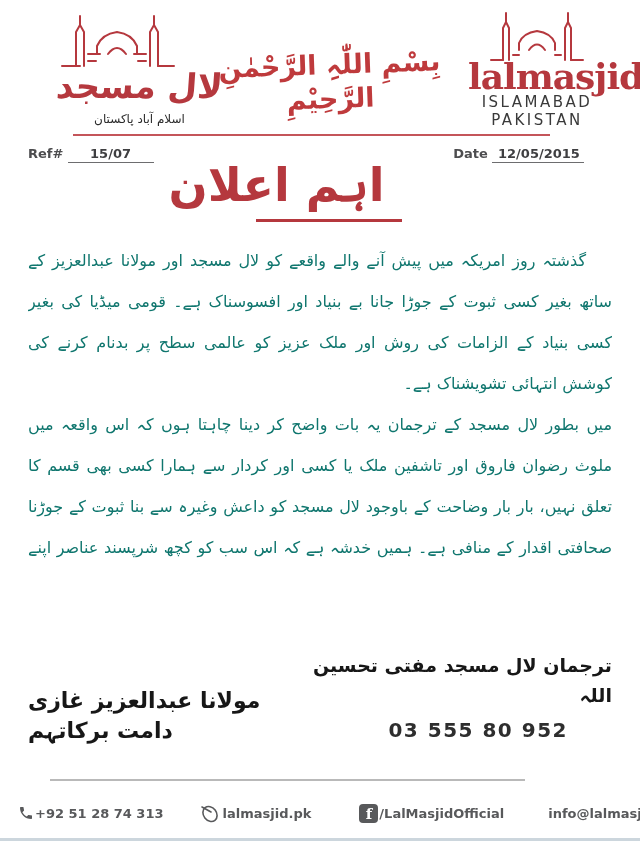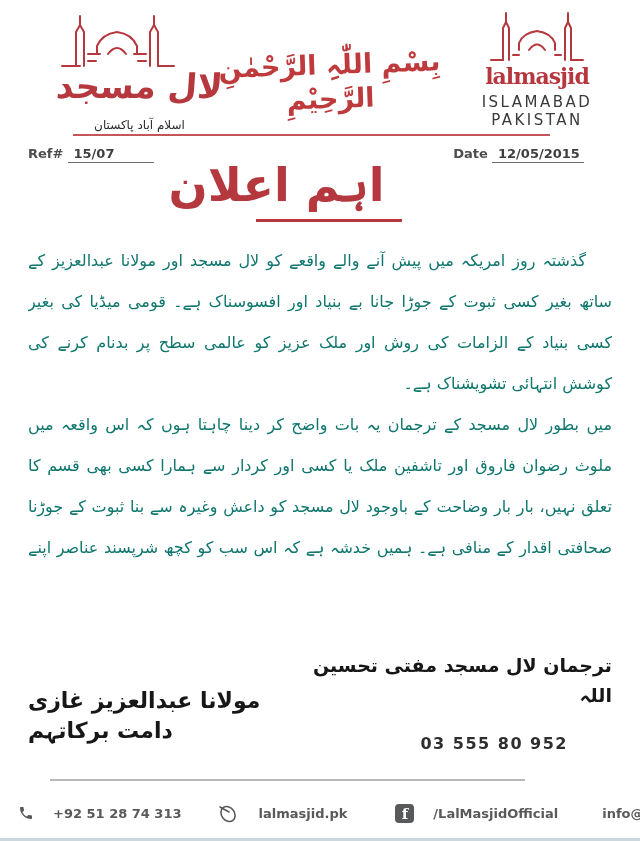--- a/index.html
+++ b/index.html
@@ -9,43 +9,43 @@
     background:#ffffff; overflow:hidden;
     font-family:"DejaVu Sans", sans-serif; color:#1c1c1c;
   }
   
   .logo-left { position:absolute; left:42px; top:12px; width:195px; text-align:center; }
   .logo-left .mosque { display:block; margin:0 auto; }
   .logo-left .urdu-title {
     display:block; color:#b5383e; font-size:34px; font-weight:bold;
     line-height:36px; direction:rtl; transform:skewX(-4deg); letter-spacing:1px;
   }
-  .logo-left .urdu-sub { display:block; color:#2b2b2b; font-size:12px; direction:rtl; margin-top:14px; }
+  .logo-left .urdu-sub { display:block; color:#2b2b2b; font-size:12px; direction:rtl; margin-top:8px; }
 
   .bismillah {
     position:absolute; left:200px; top:48px; width:260px; text-align:center;
     color:#bf3a3c; font-size:27px; font-weight:bold; direction:rtl;
     transform:rotate(-2deg); line-height:34px;
   }
 
   .logo-right { position:absolute; left:468px; top:10px; width:138px; text-align:center; }
   .logo-right .wordmark {
-    display:block; color:#b5383e; font-weight:bold; font-size:22px; line-height:28px;
+    display:block; color:#b5383e; font-weight:bold; font-size:36px; line-height:28px;
     letter-spacing:-1px; font-family:"DejaVu Serif", serif;
   }
   .logo-right .wordmark-sub {
     display:block; color:#3a3a3a; font-size:15px; font-weight:normal; letter-spacing:2.5px; margin-top:3px;
   }
 
   .red-rule { position:absolute; left:73px; top:134px; width:477px; height:2px; background:#c4555a; }
 
   
   .meta-row { position:absolute; top:140px; left:0; width:640px; height:28px; font-size:13px; color:#4d4d4f; }
   .meta-label { font-weight:bold; }
-  .meta-field { display:inline-block; border-bottom:1.5px solid #6d6d6f; 
+  .meta-field { display:inline-block; border-bottom:1.5px solid #6d6d6f; text-align:center;
                 font-weight:bold; color:#3f3f41; padding:0 6px 1px 6px; }
   .ref-wrap  { position:absolute; left:28px; top:6px; }
   .ref-wrap  .meta-field { width:86px; }
   .date-wrap { position:absolute; right:56px; top:6px; }
   .date-wrap .meta-field { width:92px; }
 
   
   .doc-title {
     position:absolute; top:156px; left:0; width:553px; text-align:center;
     color:#b5383e; font-size:46px; font-weight:bold; direction:rtl; line-height:58px;
@@ -56,30 +56,30 @@
   .body-text {
     position:absolute; left:28px; top:240px; width:584px; height:336px; overflow:hidden;
     direction:rtl; text-align:justify; font-size:16px; line-height:41px; color:#0f766e;
   }
   .body-text p { margin:0; }
   .body-text p.indent { text-indent:26px; }
 
   
   .sig-right { position:absolute; right:28px; top:650px; width:300px; text-align:right; direction:rtl; }
   .sig-right .sig-name { font-size:19px; font-weight:bold; color:#171717; line-height:30px; }
-  .sig-right .sig-phone { direction:ltr; text-align:right; padding-right:44px; margin-top:24px;
-                          font-size:16px; font-weight:bold; color:#2e2e2e; letter-spacing:1.5px; }
+  .sig-right .sig-phone { direction:ltr; text-align:right; padding-right:44px; margin-top:8px;
+                          font-size:20px; font-weight:bold; color:#2e2e2e; letter-spacing:1.5px; }
   .sig-left { position:absolute; left:28px; top:686px; width:280px; text-align:left; direction:rtl; }
   .sig-left .sig-name { font-size:22px; font-weight:bold; color:#171717; line-height:30px; }
 
   
   .footer-sep { position:absolute; left:50px; top:779px; width:475px; height:2px; background:#b9b9b9; }
   .footer { position:absolute; left:0; top:795px; width:640px; height:36px;
             display:flex; align-items:center; color:#58595b; font-size:13px; font-weight:bold; }
-  .f-item { display:flex; align-items:center; gap:19px; white-space:nowrap; }
+  .f-item { display:flex; align-items:center; gap:1px; white-space:nowrap; }
   .f-phone    { margin-left:18px; }
   .f-website  { margin-left:34px; }
   .f-facebook { margin-left:48px; }
   .f-email    { margin-left:44px; }
   .fb-badge { width:19px; height:19px; background:#58595b; border-radius:4px; color:#fff;
               display:flex; align-items:flex-end; justify-content:center;
               font-size:15px; font-weight:bold; line-height:17px; font-family:"DejaVu Serif", serif; }
   .bottom-line { position:absolute; left:0; bottom:0; width:640px; height:3px; background:#ccd6dd; }
 
   svg { display:block; }

